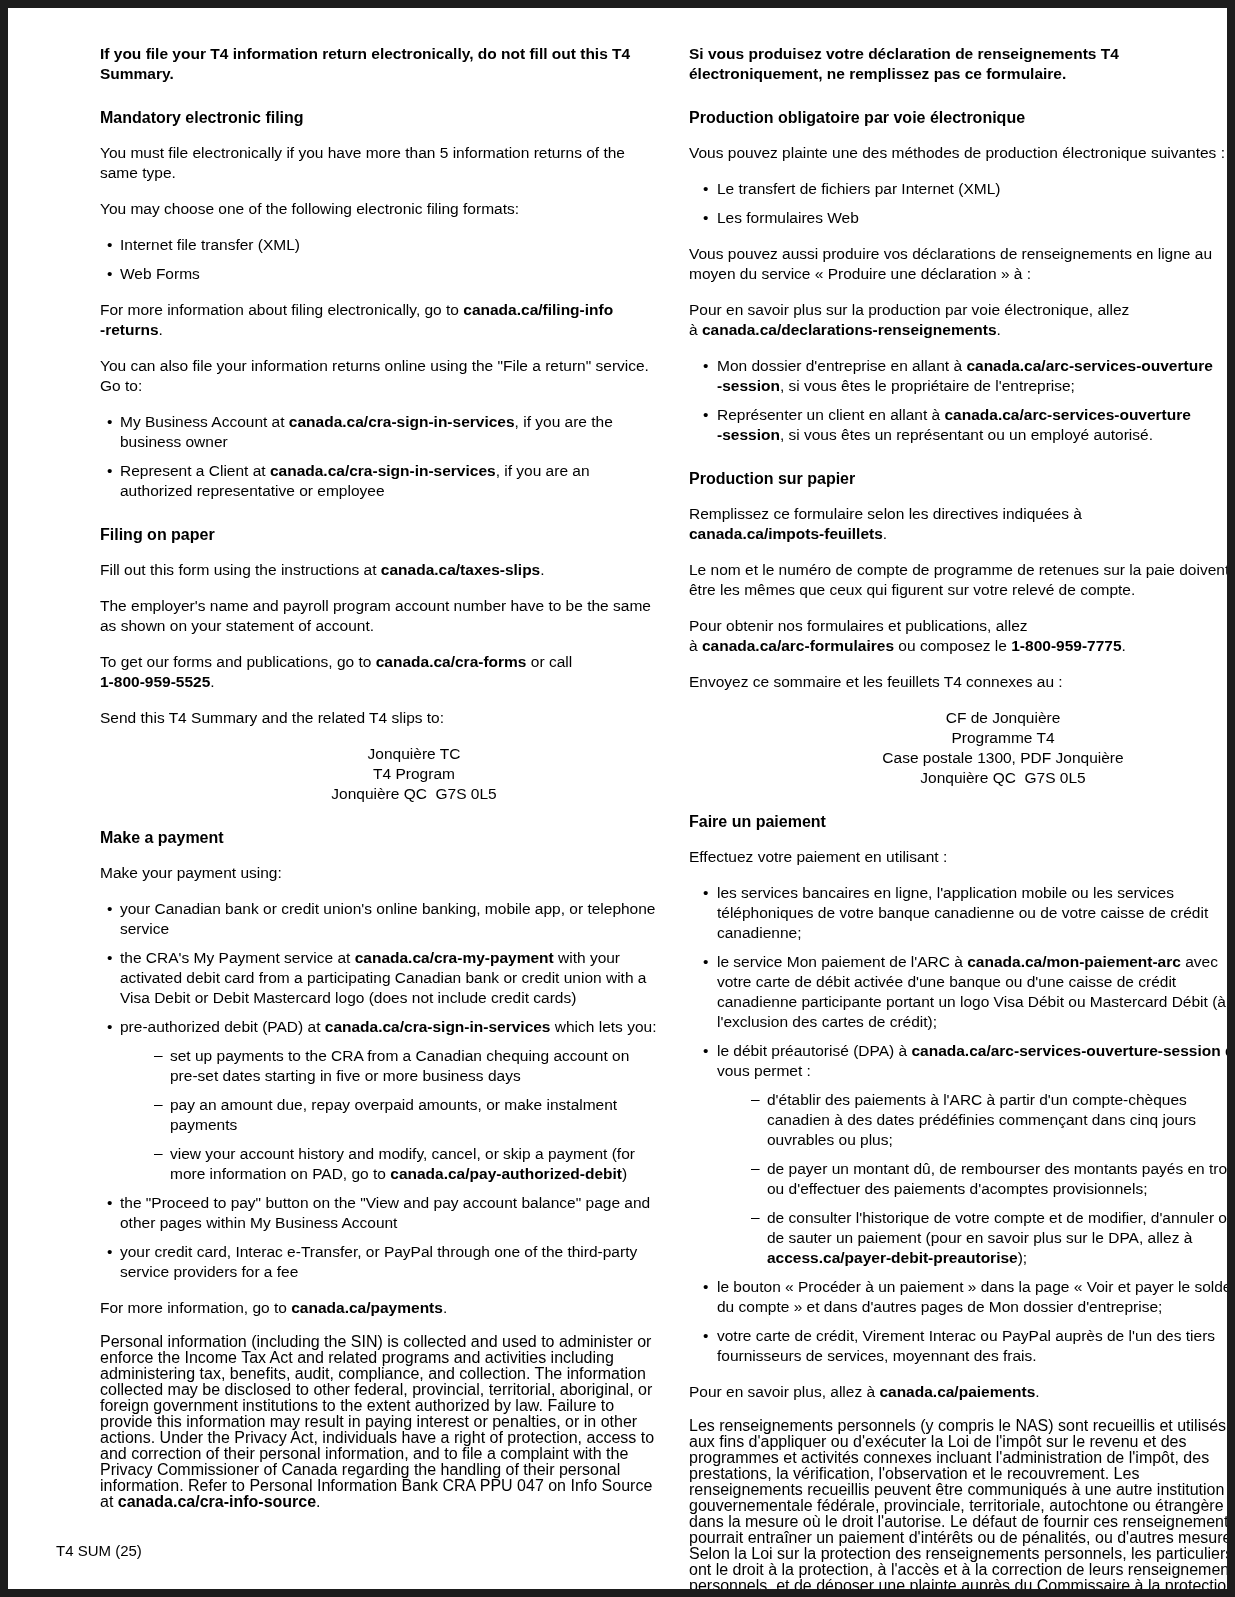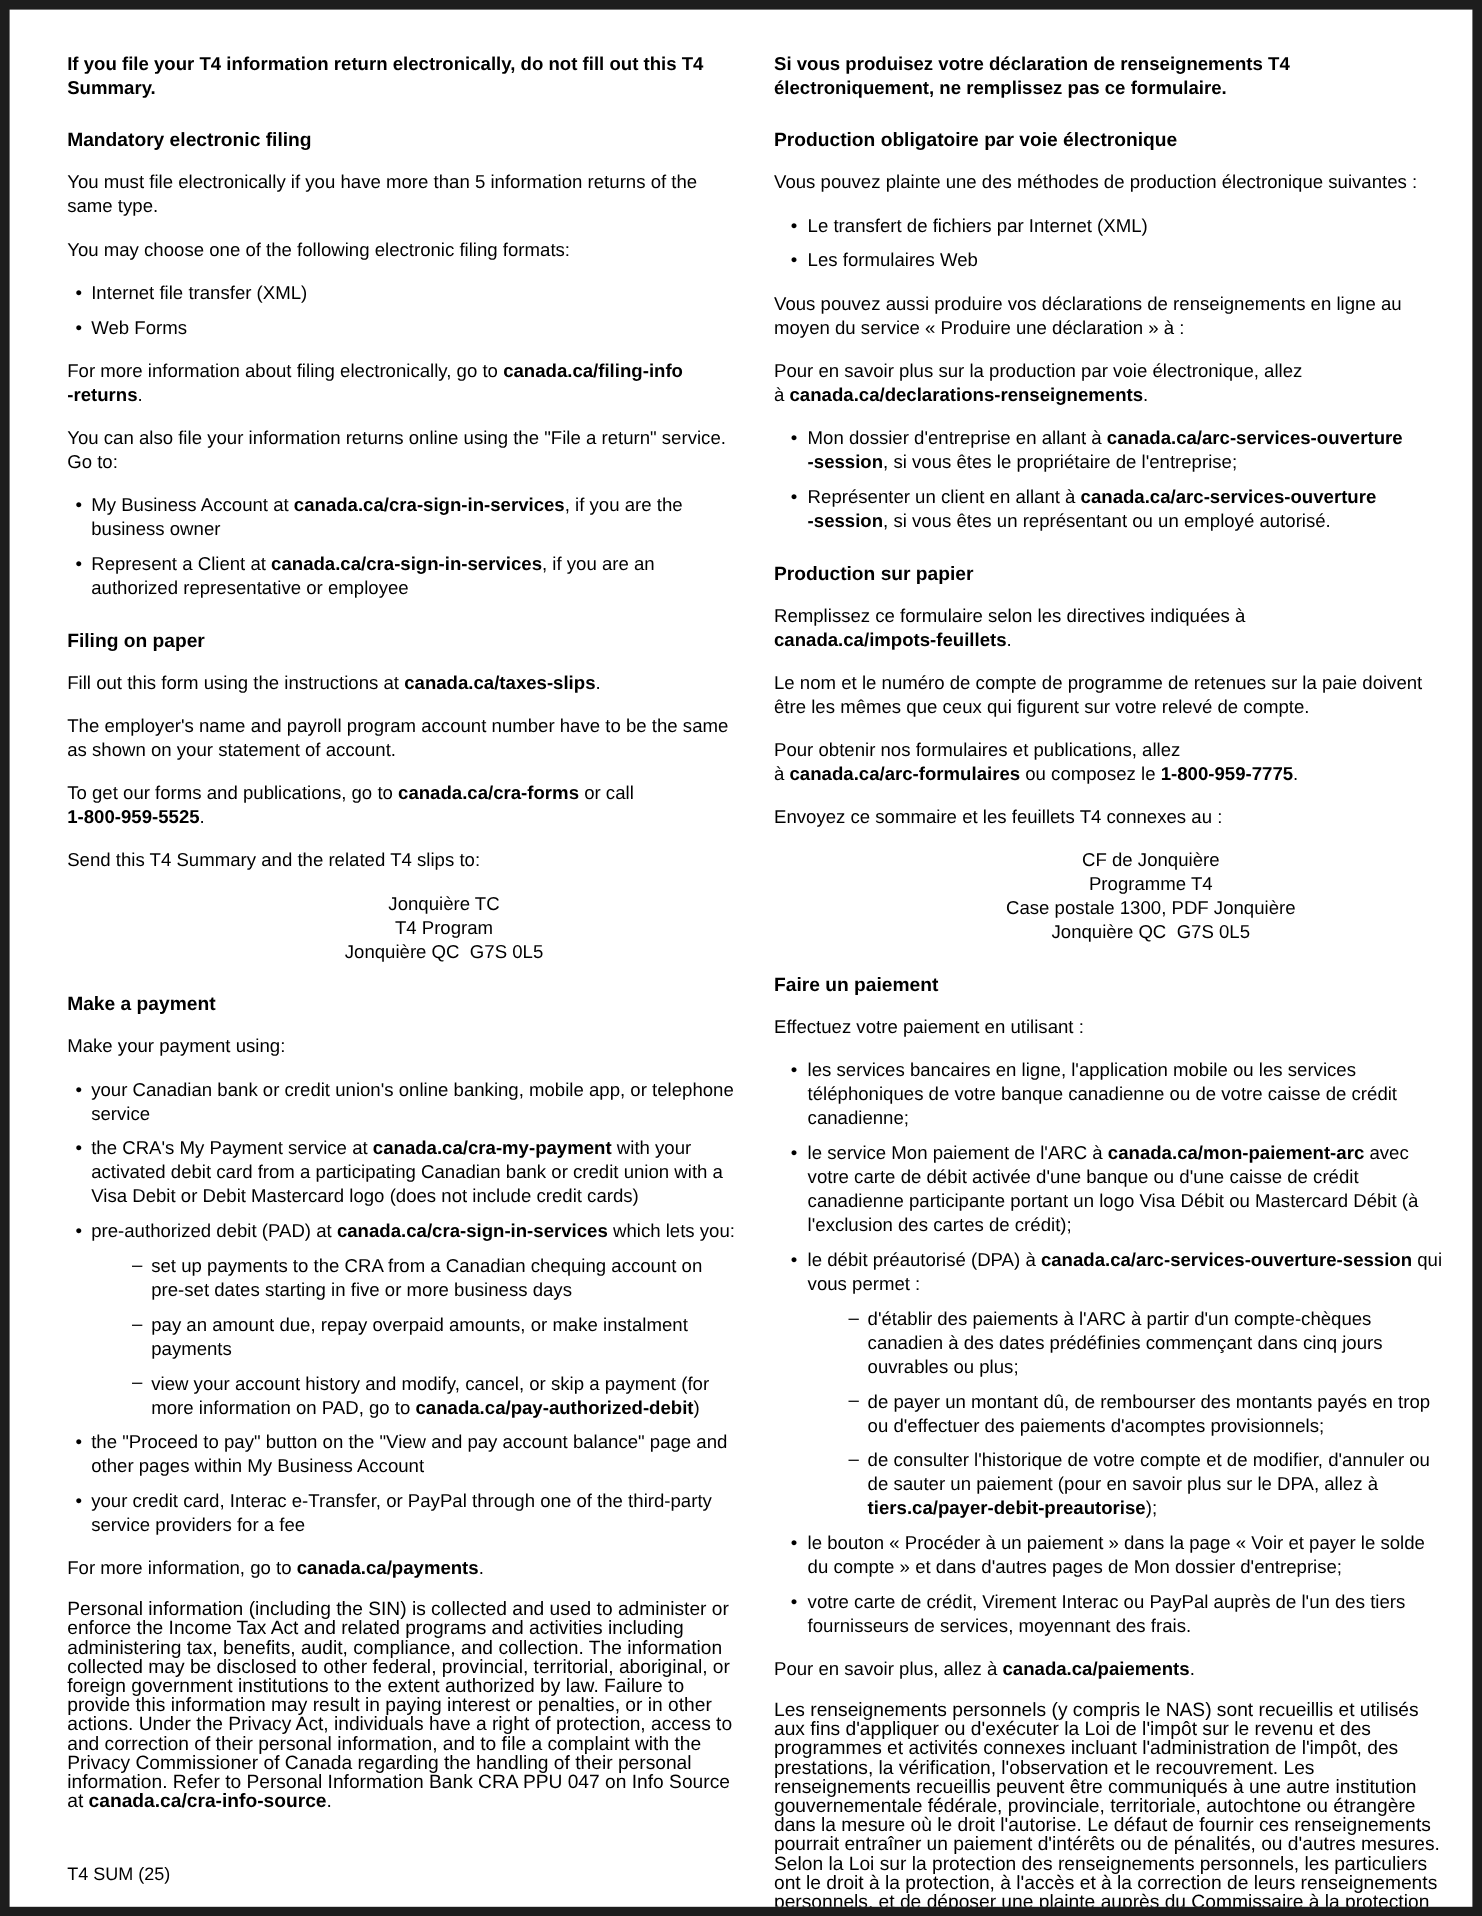--- a/index.html
+++ b/index.html
@@ -5,20 +5,21 @@
   html, body { margin: 0; padding: 0; background: #1d1d1d; }
   .page {
     box-sizing: border-box;
     width: 1235px; height: 1597px;
     background: #ffffff;
     border: 8px solid #1d1d1d;
     position: relative;
     overflow: hidden;
     font-family: "Liberation Sans", sans-serif;
     color: #000000;
+    padding-left: 44px;
   }
   .cols {
     display: flex;
     gap: 31px;
     padding: 36px 22px 0 48px;
   }
   .col {
     width: 558px;
     flex: 0 0 auto;
     font-size: 15.5px;
@@ -41,21 +42,21 @@
   ul.subbullets { list-style: none; margin: 9px 0 0 0; padding: 0; }
   ul.subbullets > li { position: relative; padding-left: 50px; margin-bottom: 9px; }
   ul.subbullets > li > .marker { position: absolute; left: 34px; top: -1px; }
   .col-fr ul.subbullets > li { padding-left: 50px; }
   .address { margin: 0 0 16px 0; padding-left: 70px; white-space: pre-wrap; text-align: center; }
   .address .address-line { display: block; }
   .fineprint { font-size: 16px; line-height: 16px; margin: 0 0 12px 0; }
   .form-code {
     position: absolute;
     left: 48px;
-    bottom: 18px;
+    bottom: 30px;
     font-size: 15px;
   }
 </style>
 </head>
 <body>
 
 <div class="page">
   <div class="cols">
     <div class="col col-en" lang="en">
         <p class="intro"><span class="b">If you file your T4 information return electronically, do not fill out this T4 Summary.</span></p>
@@ -115,21 +116,21 @@
         <p><span>Envoyez ce sommaire et les feuillets T4 connexes au :</span></p>
         <div class="address"><span class="address-line">CF de Jonquière</span><span class="address-line">Programme T4</span><span class="address-line">Case postale 1300, PDF Jonquière</span><span class="address-line">Jonquière QC  G7S 0L5</span></div>
         <h2 class="section-heading">Faire un paiement</h2>
         <p><span>Effectuez votre paiement en utilisant :</span></p>
         <ul class="bullets">
           <li><span class="marker">•</span><span><span>les services bancaires en ligne, l'application mobile ou les services téléphoniques de votre banque canadienne ou de votre caisse de crédit canadienne;</span></span></li>
           <li><span class="marker">•</span><span><span>le service Mon paiement de l'ARC à </span><span class="b">canada.ca/mon-paiement-arc</span><span> avec votre carte de débit activée d'une banque ou d'une caisse de crédit canadienne participante portant un logo Visa Débit ou Mastercard Débit (à l'exclusion des cartes de crédit);</span></span></li>
           <li><span class="marker">•</span><span><span>le débit préautorisé (DPA) à </span><span class="b">canada.ca/arc-services-ouverture-session</span><span> qui vous permet :</span></span><ul class="subbullets">
               <li><span class="marker">–</span><span><span>d'établir des paiements à l'ARC à partir d'un compte-chèques canadien à des dates prédéfinies commençant dans cinq jours ouvrables ou plus;</span></span></li>
               <li><span class="marker">–</span><span><span>de payer un montant dû, de rembourser des montants payés en trop ou d'effectuer des paiements d'acomptes provisionnels;</span></span></li>
-              <li><span class="marker">–</span><span><span>de consulter l'historique de votre compte et de modifier, d'annuler ou de sauter un paiement (pour en savoir plus sur le DPA, allez à</span><br><span class="b">tiers.ca/payer-debit-preautorise</span><span>);</span></span></li>
+              <li><span class="marker">–</span><span><span>de consulter l'historique de votre compte et de modifier, d'annuler ou de sauter un paiement (pour en savoir plus sur le DPA, allez à</span><br><span class="b">access.ca/payer-debit-preautorise</span><span>);</span></span></li>
             </ul></li>
           <li><span class="marker">•</span><span><span>le bouton « Procéder à un paiement » dans la page « Voir et payer le solde du compte » et dans d'autres pages de Mon dossier d'entreprise;</span></span></li>
           <li><span class="marker">•</span><span><span>votre carte de crédit, Virement Interac ou PayPal auprès de l'un des tiers fournisseurs de services, moyennant des frais.</span></span></li>
         </ul>
         <p><span>Pour en savoir plus, allez à </span><span class="b">canada.ca/paiements</span><span>.</span></p>
         <p class="fineprint"><span>Les renseignements personnels (y compris le NAS) sont recueillis et utilisés aux fins d'appliquer ou d'exécuter la Loi de l'impôt sur le revenu et des programmes et activités connexes incluant l'administration de l'impôt, des prestations, la vérification, l'observation et le recouvrement. Les renseignements recueillis peuvent être communiqués à une autre institution gouvernementale fédérale, provinciale, territoriale, autochtone ou étrangère dans la mesure où le droit l'autorise. Le défaut de fournir ces renseignements pourrait entraîner un paiement d'intérêts ou de pénalités, ou d'autres mesures. Selon la Loi sur la protection des renseignements personnels, les particuliers ont le droit à la protection, à l'accès et à la correction de leurs renseignements personnels, et de déposer une plainte auprès du Commissaire à la protection de la vie privée du Canada concernant le traitement de leurs renseignements personnels. Consultez le fichier de renseignements personnels ARC PPU 047 sur Info Source à </span></p>
       </div>
   </div>
   <div class="form-code">T4 SUM (25)</div>
 </div>

